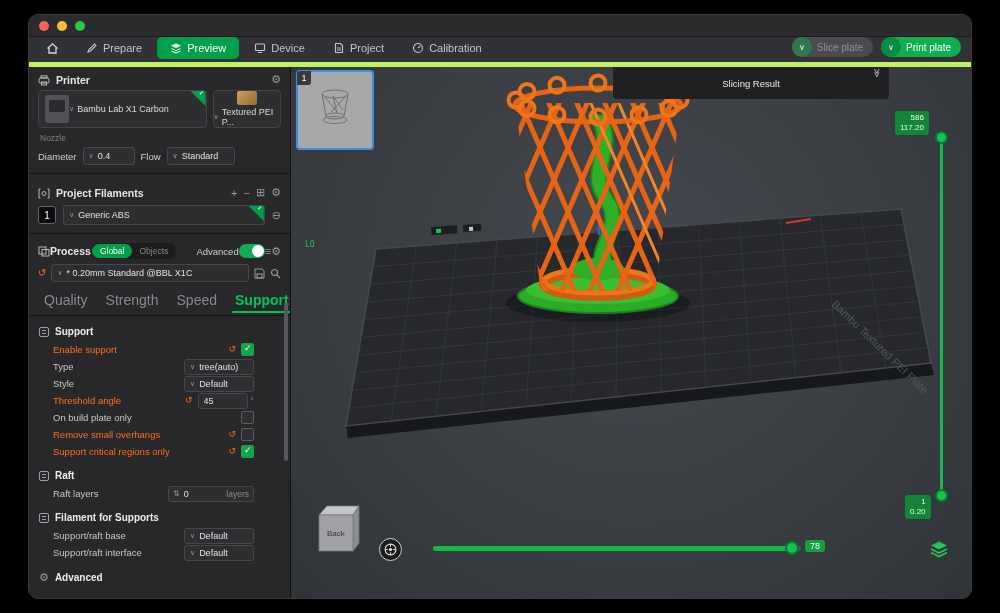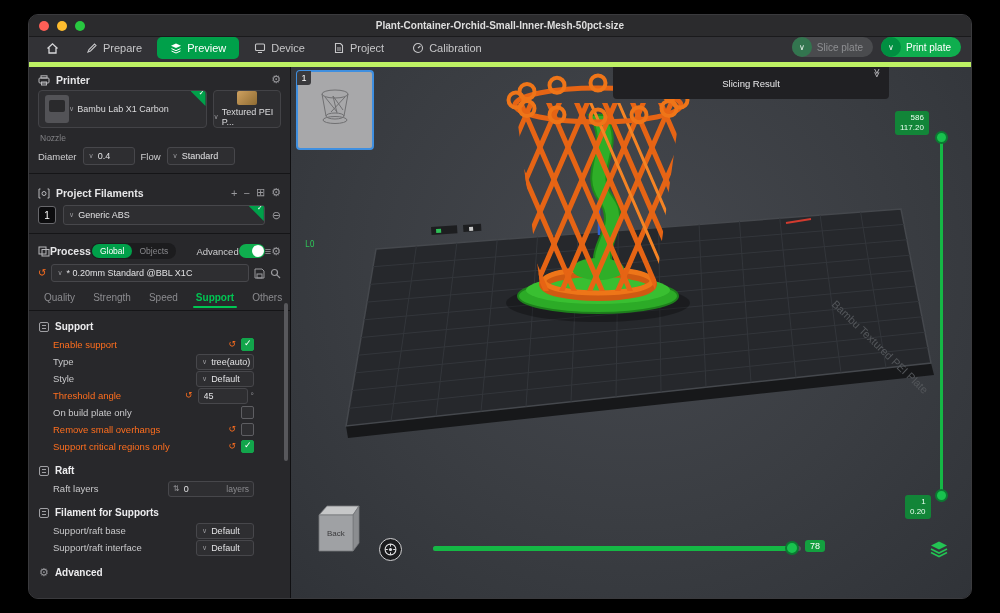--- a/index.html
+++ b/index.html
@@ -61,37 +61,37 @@
   .scope { display:flex; align-items:center; background:#1c1c1e; border-radius:9px; height:16px; padding:1px; font-weight:normal; }
   .scope .g { background:#00a04a; color:#fff; border-radius:8px; padding:0 8px; font-size:8.5px; line-height:14px; }
   .scope .o { color:#87878b; padding:0 7px; font-size:8.5px; }
   .advlbl { font-size:9.5px; font-weight:normal; color:#cfcfd1; margin-left:2px; }
   .toggle { width:26px; height:14px; border-radius:7px; background:#0fae4e; position:relative; flex:none; }
   .toggle::after { content:""; position:absolute; right:1px; top:1px; width:12px; height:12px; border-radius:50%; background:#fff; }
   .presetrow { display:flex; align-items:center; gap:5px; padding:3px 9px; }
   .reset { color:#ff6e1e; font-size:10px; line-height:1; }
   .reset::before { content:"↺"; }
   .preset-dd { flex:1; height:18px; overflow:hidden; white-space:nowrap; }
-  .ptabs { display:flex; align-items:flex-end; gap:0; padding:4px 6px 0; font-size:10px; color:#8b8b8f; }
+  .ptabs { display:flex; align-items:flex-end; gap:0; padding:4px 6px 0; font-size:14px; color:#8b8b8f; }
   .ptab { padding:3px 9px 5px; position:relative; }
   .ptab.active { color:#00c553; font-weight:bold; }
   .ptab.active::after { content:""; position:absolute; left:6px; right:6px; bottom:0; height:2px; background:#00c553; border-radius:1px; }
 
   .params { position:relative; }
   .phead { display:flex; align-items:center; gap:6px; padding:10px 10px 4px; font-size:10px; font-weight:bold; color:#ececee; }
   .phead-icon { width:10px; height:10px; border:1px solid #a0a0a4; border-radius:2px; position:relative; flex:none; }
   .phead-icon::after { content:""; position:absolute; left:2px; top:2px; right:2px; height:1px; background:#a0a0a4; box-shadow:0 3px 0 #a0a0a4; }
   .prow { display:flex; align-items:center; height:17px; padding:0 36px 0 24px; }
   .plabel { flex:1; font-size:9.5px; color:#c9c9cb; }
   .plabel.mod { color:#ff6e1e; }
   .prow .reset { margin-right:5px; font-size:9px; }
   .cb { width:13px; height:13px; border:1px solid #5e5e62; border-radius:2px; background:#2e2e31; position:relative; flex:none; }
   .cb.checked { background:#12a54b; border-color:#12a54b; }
   .cb.checked::after { content:"✓"; position:absolute; left:2px; top:-1px; color:#fff; font-size:9px; }
-  .pdd { width:58px; height:16px; }
+  .pdd { width:70px; height:16px; }
   .num { width:50px; height:16px; background:#2e2e31; border:1px solid #47474b; border-radius:3px; color:#e2e2e4; font-size:9px; padding:0 5px; }
   .suffix { font-size:8.5px; color:#8b8b8f; margin-left:3px; }
   .spin { display:flex; align-items:center; gap:0; width:86px; height:16px; background:#2e2e31; border:1px solid #47474b; border-radius:3px; padding:0 4px; }
   .spin .arr { color:#97979b; font-size:8px; margin-right:4px; }
   .spin input { background:none; border:none; color:#e2e2e4; font-size:9px; width:28px; }
   .spin .suffix { margin-left:auto; }
   .scrollbar { position:absolute; right:2px; top:236px; width:4px; height:158px; background:#58585c; border-radius:2px; }
 
   
   .viewport { flex:1; position:relative; overflow:hidden;
@@ -118,21 +118,20 @@
 <body>
 
 <div class="window">
 
   <div class="titlebar">
     <div class="lights">
       <span class="light red"></span>
       <span class="light yellow"></span>
       <span class="light green"></span>
     </div>
-    <div class="wtitle">Plant-Container-Orchid-Small-Inner-Mesh-50pct-size</div>
   </div>
 
   <div class="navbar">
     <div class="home-btn">
       <svg width="13" height="13" viewBox="0 0 13 13">
           <path d="M1.5 6.5 L6.5 1.8 L11.5 6.5 M3 5.8 V11 H10 V5.8" fill="none" stroke="#d8d8da" stroke-width="1.3"></path>
         </svg>
     </div>
     <div class="tab">
       <svg width="12" height="12" viewBox="0 0 12 12">

